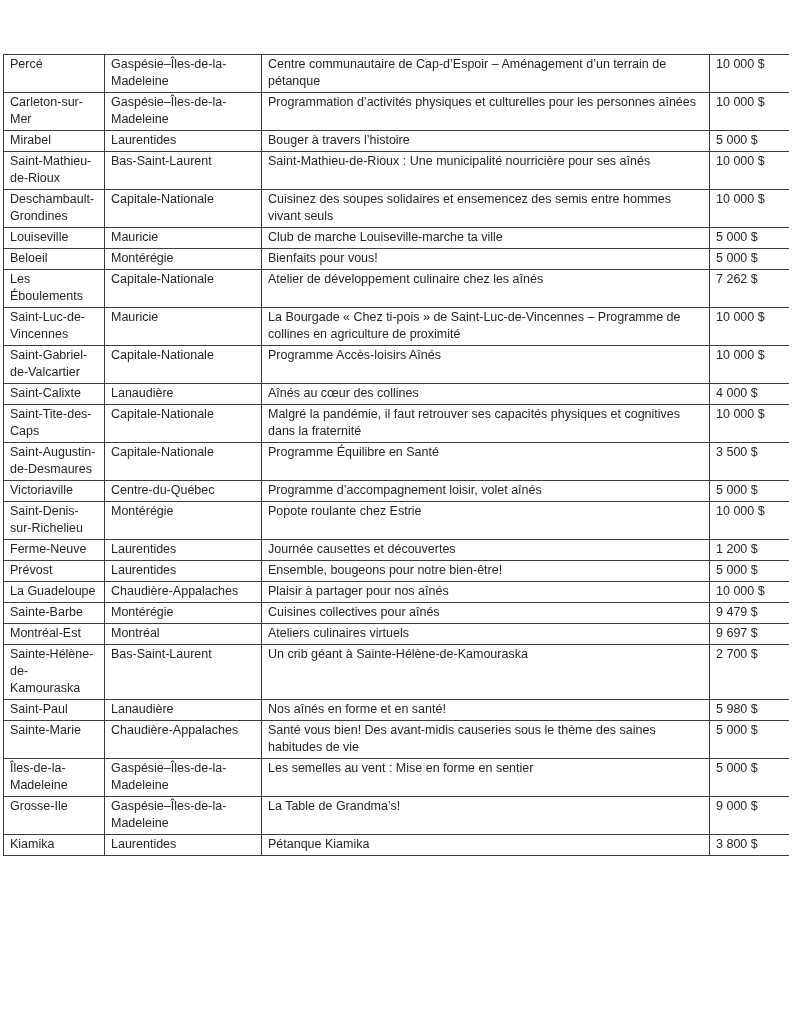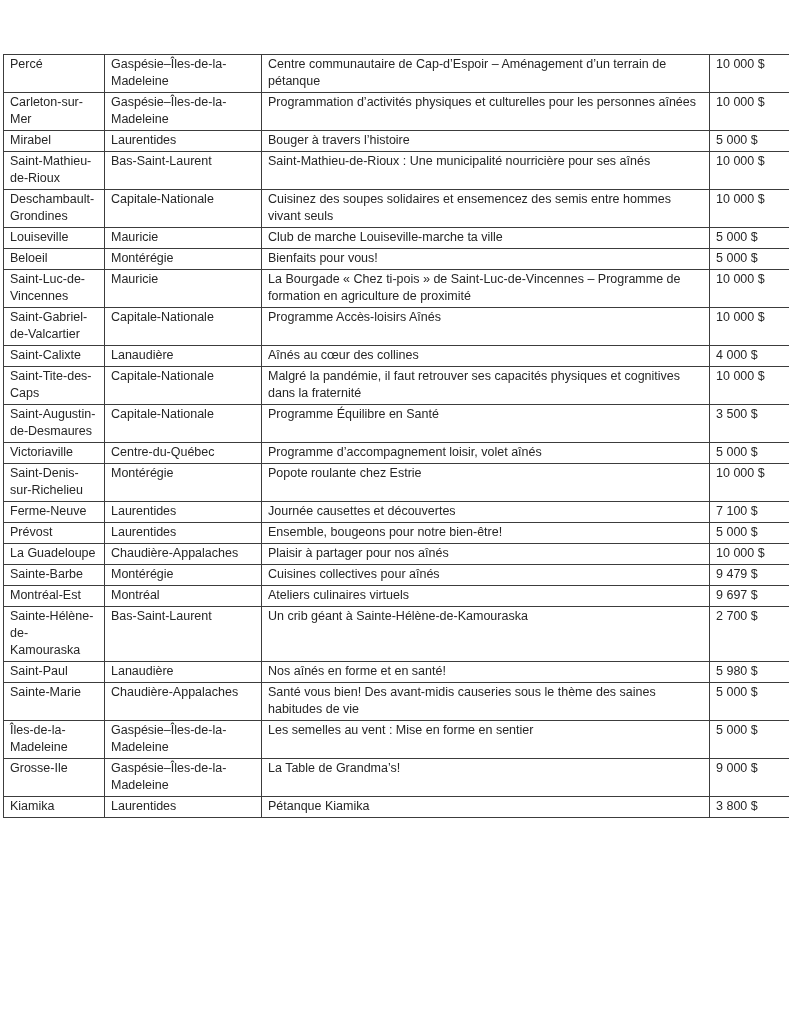--- a/index.html
+++ b/index.html
@@ -93,25 +93,31 @@
     <td>5 000 $</td>
   </tr>
 
   <tr>
     <td>Beloeil</td>
     <td>Montérégie</td>
     <td>Bienfaits pour vous!</td>
     <td>5 000 $</td>
   </tr>
 
+  <tr>
+    <td>Les Éboulements</td>
+    <td>Capitale-Nationale</td>
+    <td>Atelier de développement culinaire chez les aînés</td>
+    <td>7 262 $</td>
+  </tr>
 
   <tr>
     <td>Saint-Luc-de-Vincennes</td>
     <td>Mauricie</td>
-    <td>La Bourgade « Chez ti-pois » de Saint-Luc-de-Vincennes – Programme de formation en agriculture de proximité</td>
+    <td>La Bourgade « Chez ti-pois » de Saint-Luc-de-Vincennes – Programme de collines en agriculture de proximité</td>
     <td>10 000 $</td>
   </tr>
 
   <tr>
     <td>Saint-Gabriel-de-Valcartier</td>
     <td>Capitale-Nationale</td>
     <td>Programme Accès-loisirs Aînés</td>
     <td>10 000 $</td>
   </tr>
 
@@ -149,21 +155,21 @@
     <td>Saint-Denis-sur-Richelieu</td>
     <td>Montérégie</td>
     <td>Popote roulante chez Estrie</td>
     <td>10 000 $</td>
   </tr>
 
   <tr>
     <td>Ferme-Neuve</td>
     <td>Laurentides</td>
     <td>Journée causettes et découvertes</td>
-    <td>7 100 $</td>
+    <td>1 200 $</td>
   </tr>
 
   <tr>
     <td>Prévost</td>
     <td>Laurentides</td>
     <td>Ensemble, bougeons pour notre bien-être!</td>
     <td>5 000 $</td>
   </tr>
 
   <tr>

